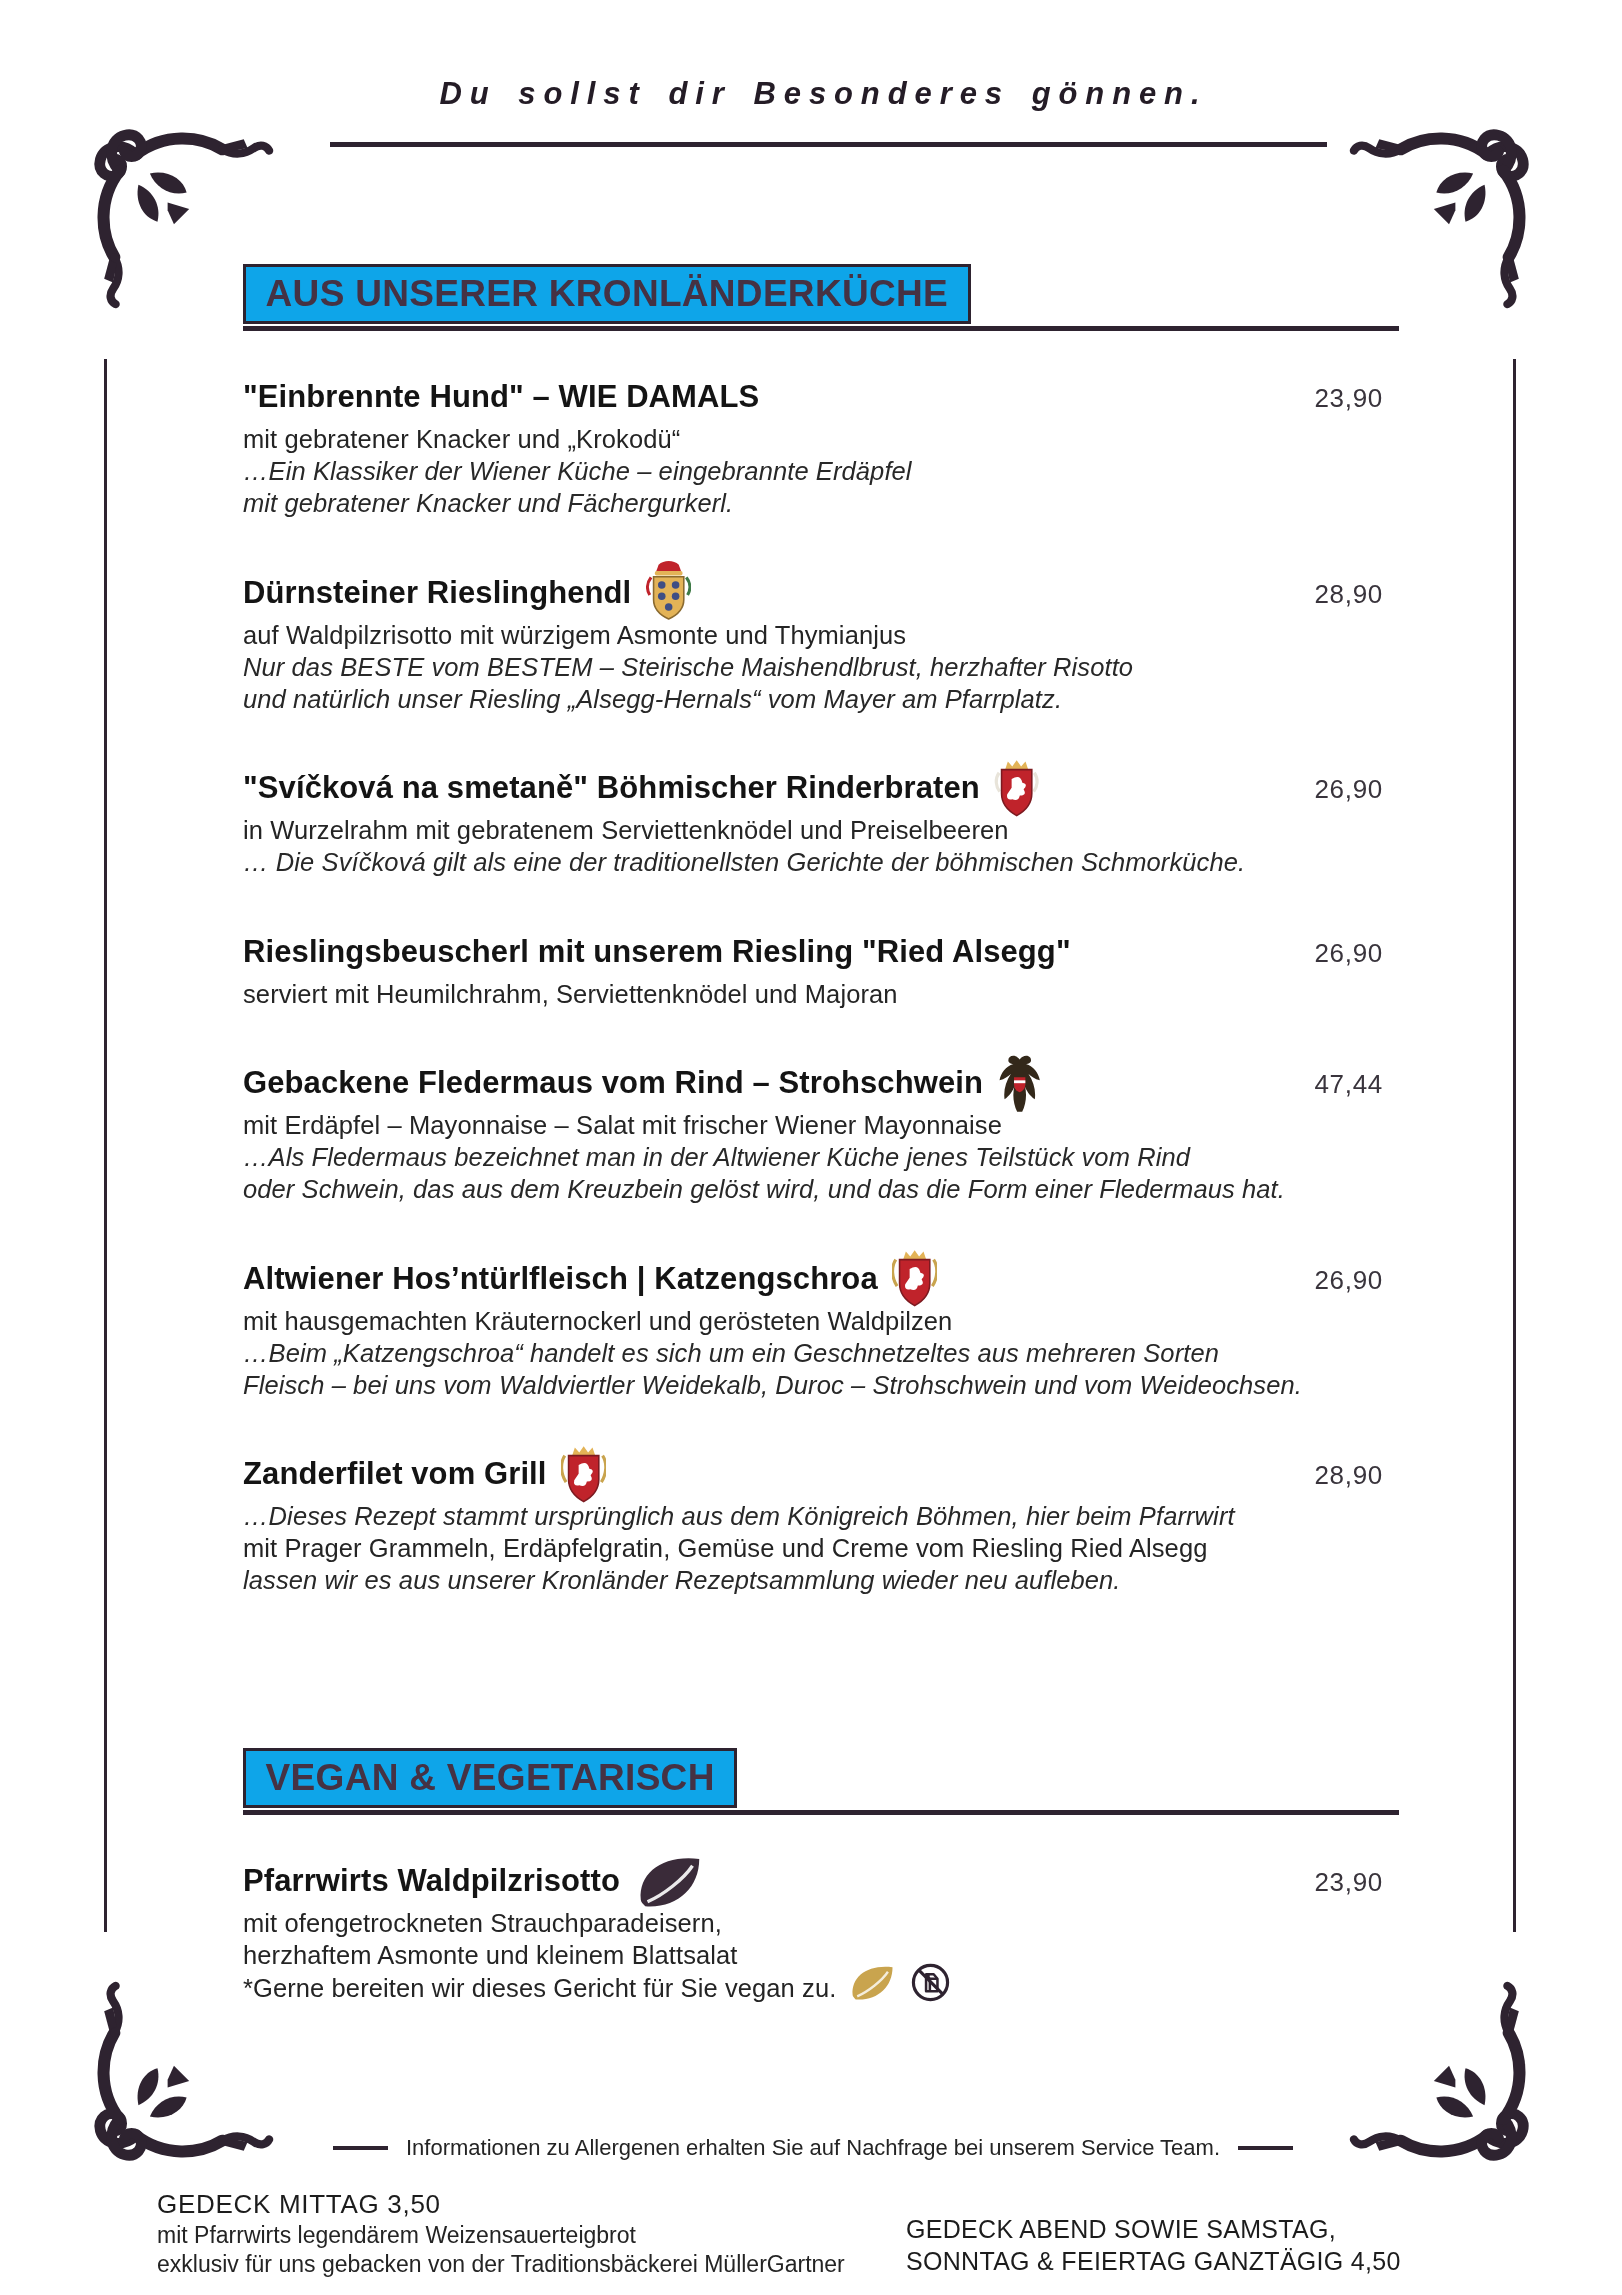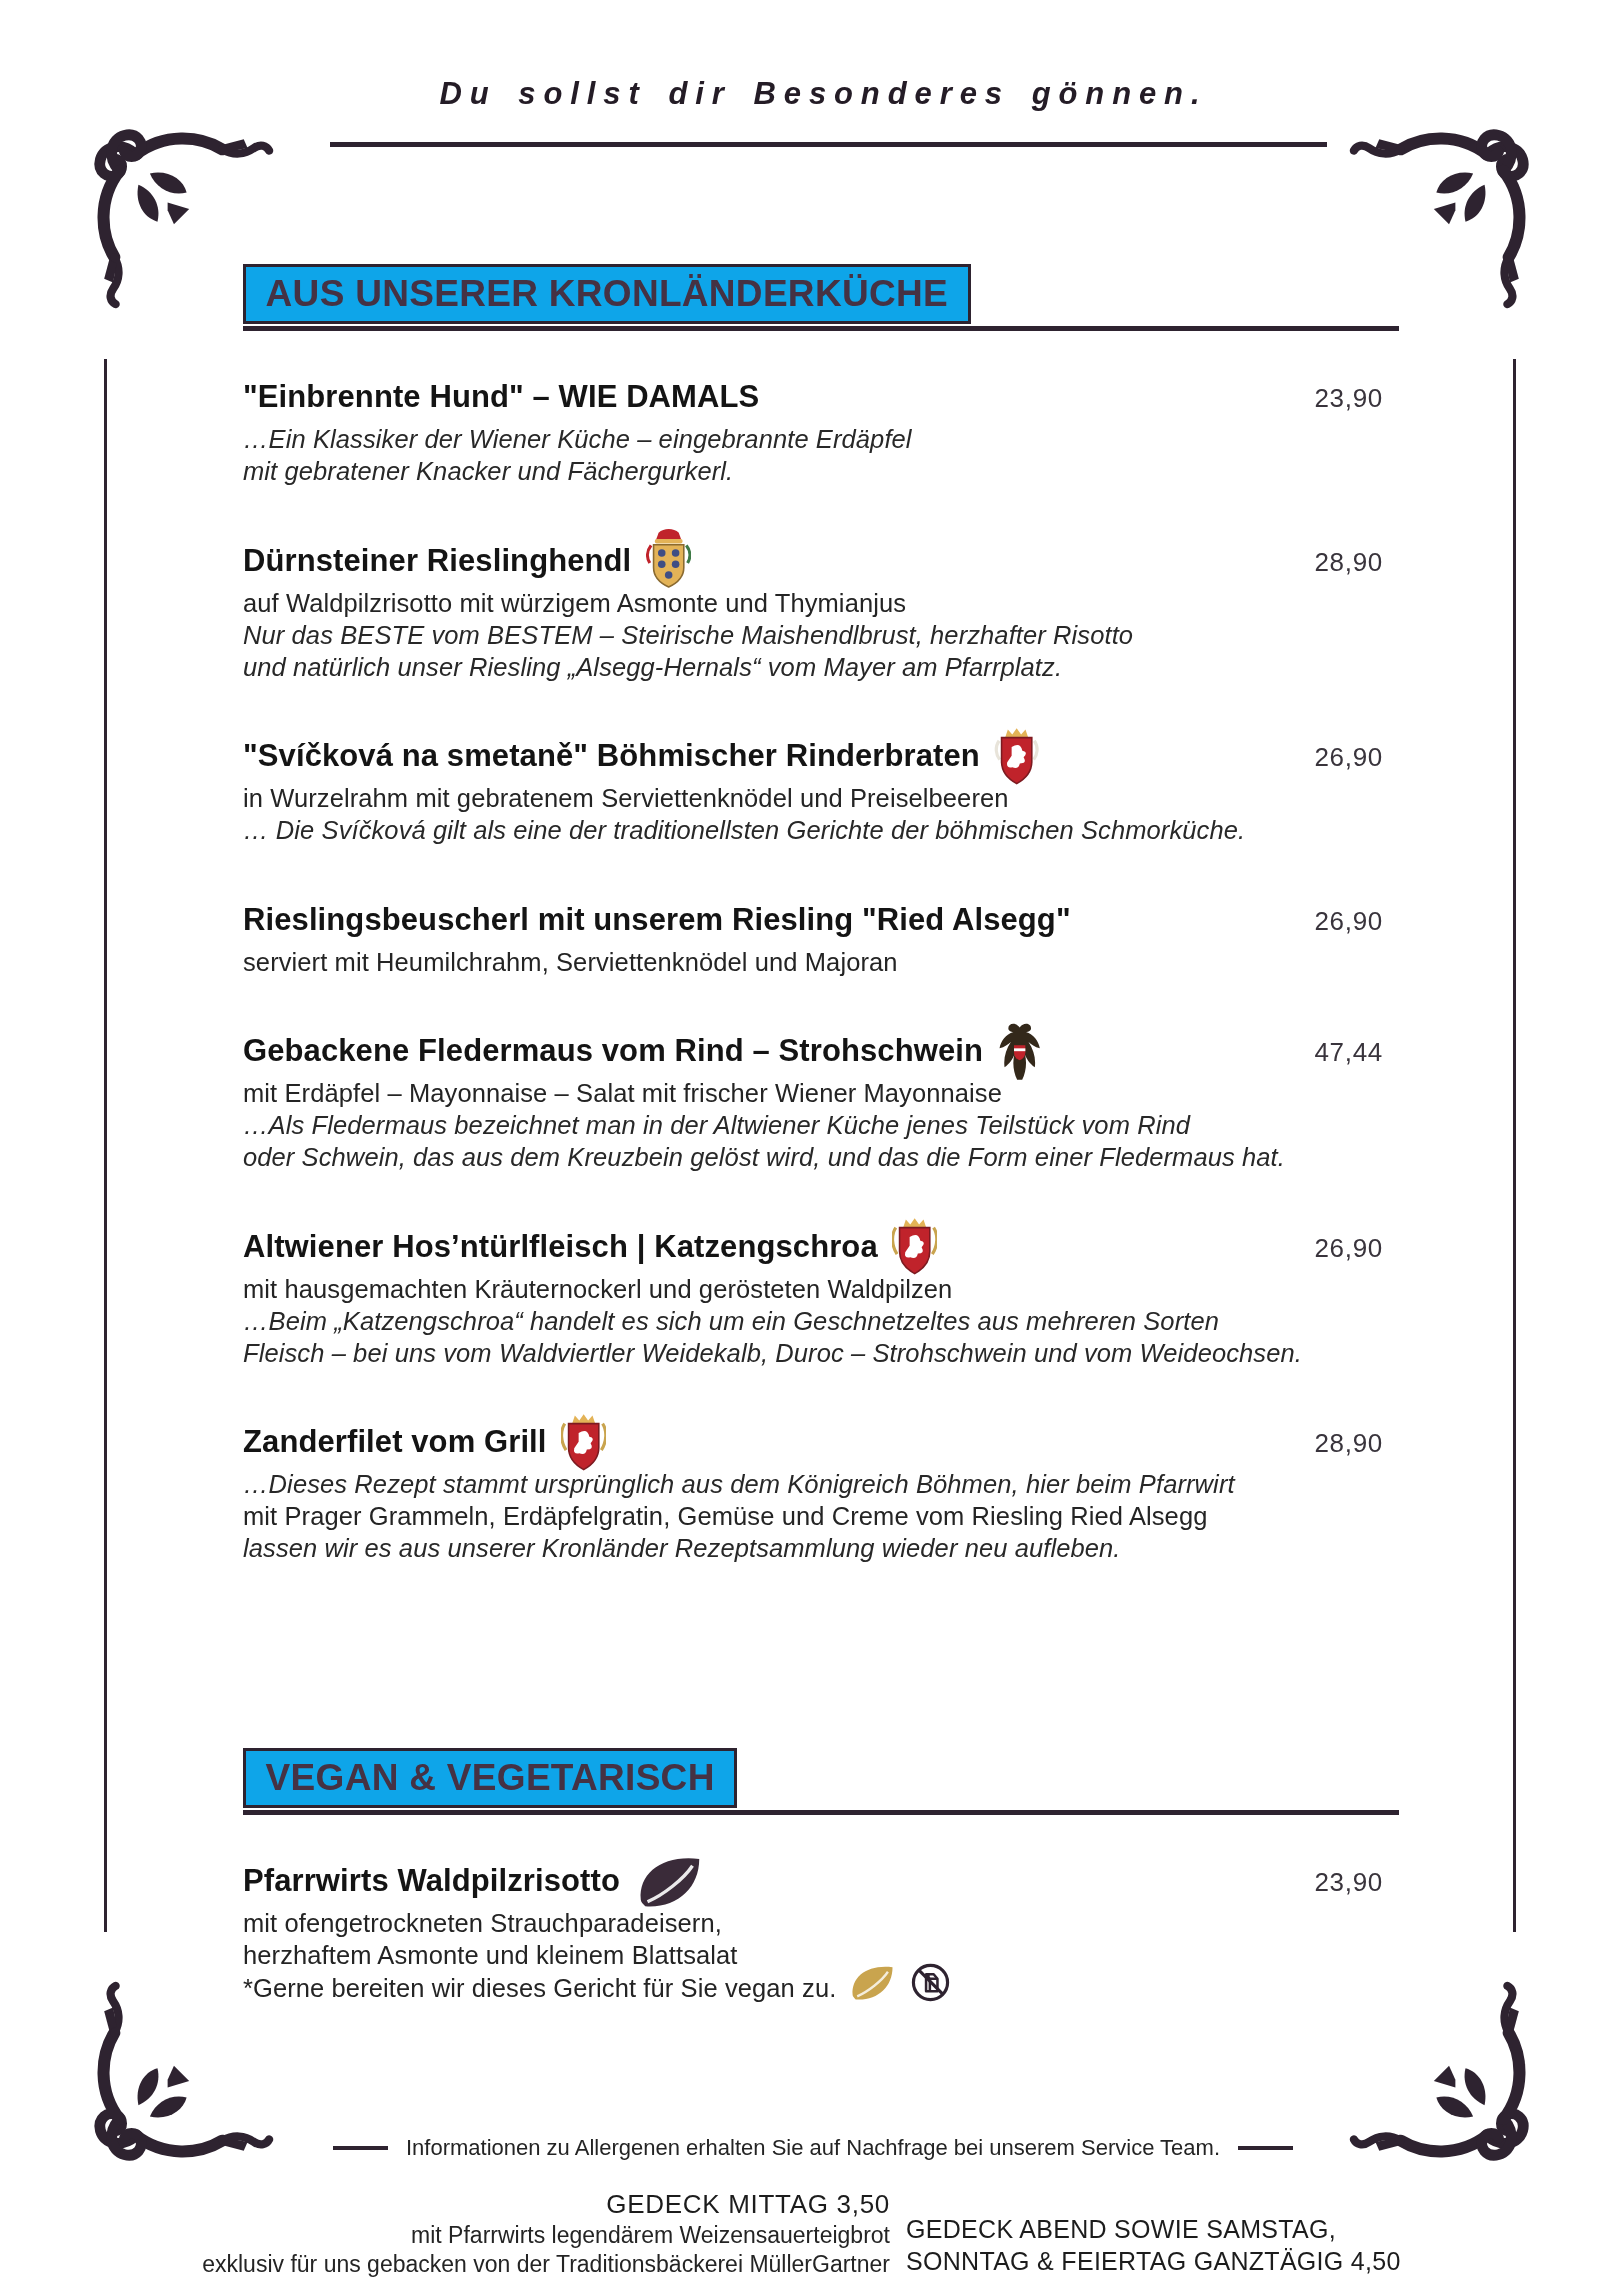--- a/index.html
+++ b/index.html
@@ -45,21 +45,21 @@
   .item-price{margin-left:auto;font-size:26px;color:#39343c;align-self:flex-start;padding-top:3.3px;letter-spacing:0.7px;}
   .lines{margin-top:9.2px;}
   .line{font-size:25.5px;line-height:32px;color:#242424;letter-spacing:0.1px;}
   .line.italic{font-style:italic;color:#282828;}
   .line-icon{display:inline-block;vertical-align:middle;}
   .line-icon svg{height:43px;width:auto;margin:-10.5px 0 0 11.8px;}
   
   .allergen-row{position:absolute;top:2135px;left:243px;width:1140px;display:flex;align-items:center;justify-content:center;gap:18.3px;}
   .dash{width:55px;height:4.6px;background:var(--ink);flex:0 0 auto;}
   .allergen-text{font-size:22px;color:#242424;white-space:nowrap;}
-  .gedeck-left{position:absolute;top:2188px;left:157px;width:733px;text-align:right;}
+  .gedeck-left{position:absolute;top:2188px;left:157px;width:733px;text-align:left;}
   .gedeck-left .big{font-size:26px;letter-spacing:0.7px;color:#1c1c1c;line-height:33px;}
   .gedeck-left .small{font-size:23px;line-height:29.4px;color:#242424;}
   .gedeck-right{position:absolute;top:2213px;left:906px;width:654px;text-align:left;}
   .gedeck-right .big{font-size:25px;line-height:32px;letter-spacing:0.3px;color:#1c1c1c;}
 </style>
 </head>
 <body>
 
 <div class="page" style="--ink: #2e2330;">
 
@@ -144,20 +144,21 @@
       <div class="sec-box">AUS UNSERER KRONLÄNDERKÜCHE</div>
     </div>
     <div class="items">
         <div class="item">
     <div class="item-head">
       <span class="item-title">"Einbrennte Hund" – WIE DAMALS</span>
 
       <span class="item-price">23,90</span>
     </div>
     <div class="lines">
+            <div class="line">mit gebratener Knacker und „Krokodü“</div>
             <div class="line italic">…Ein Klassiker der Wiener Küche – eingebrannte Erdäpfel</div>
             <div class="line italic">mit gebratener Knacker und Fächergurkerl.</div>
           </div>
   </div>
         <div class="item">
     <div class="item-head">
       <span class="item-title">Dürnsteiner Rieslinghendl</span>
       <span class="crest-slot">
               <svg viewBox="0 0 72 100">
                 <path d="M20,6 C28,-2 44,-2 52,6 L56,17 16,17 Z" fill="#c0232b"></path>

